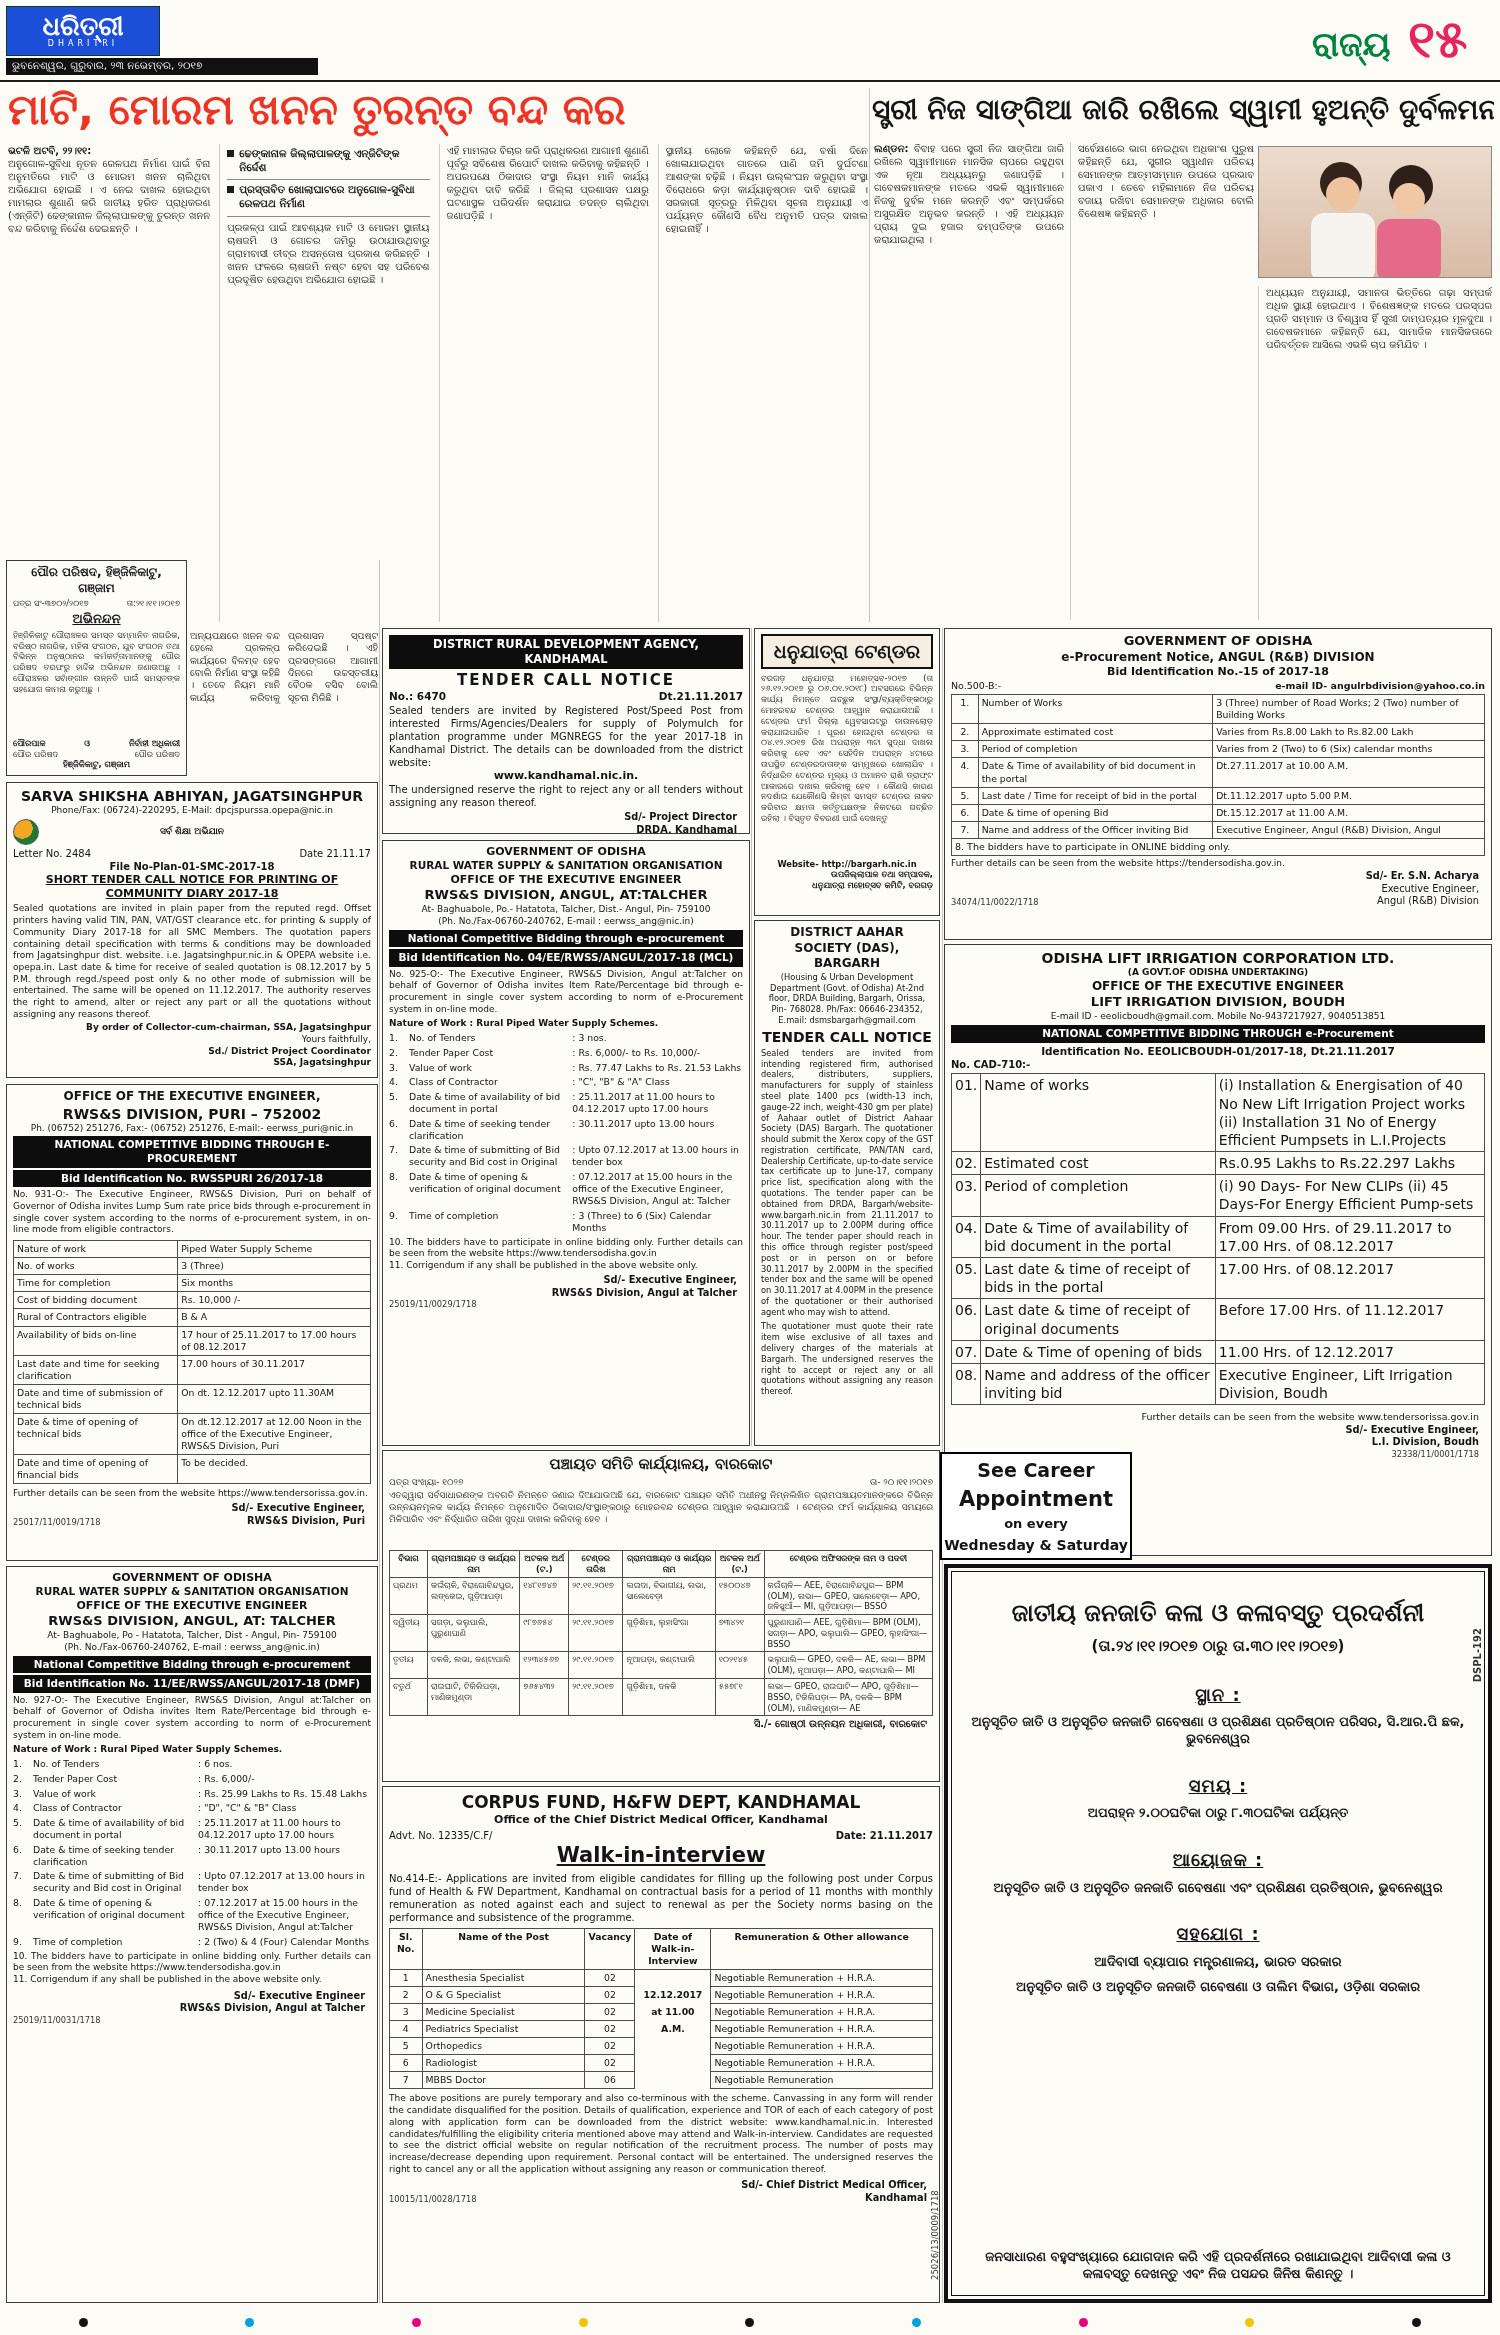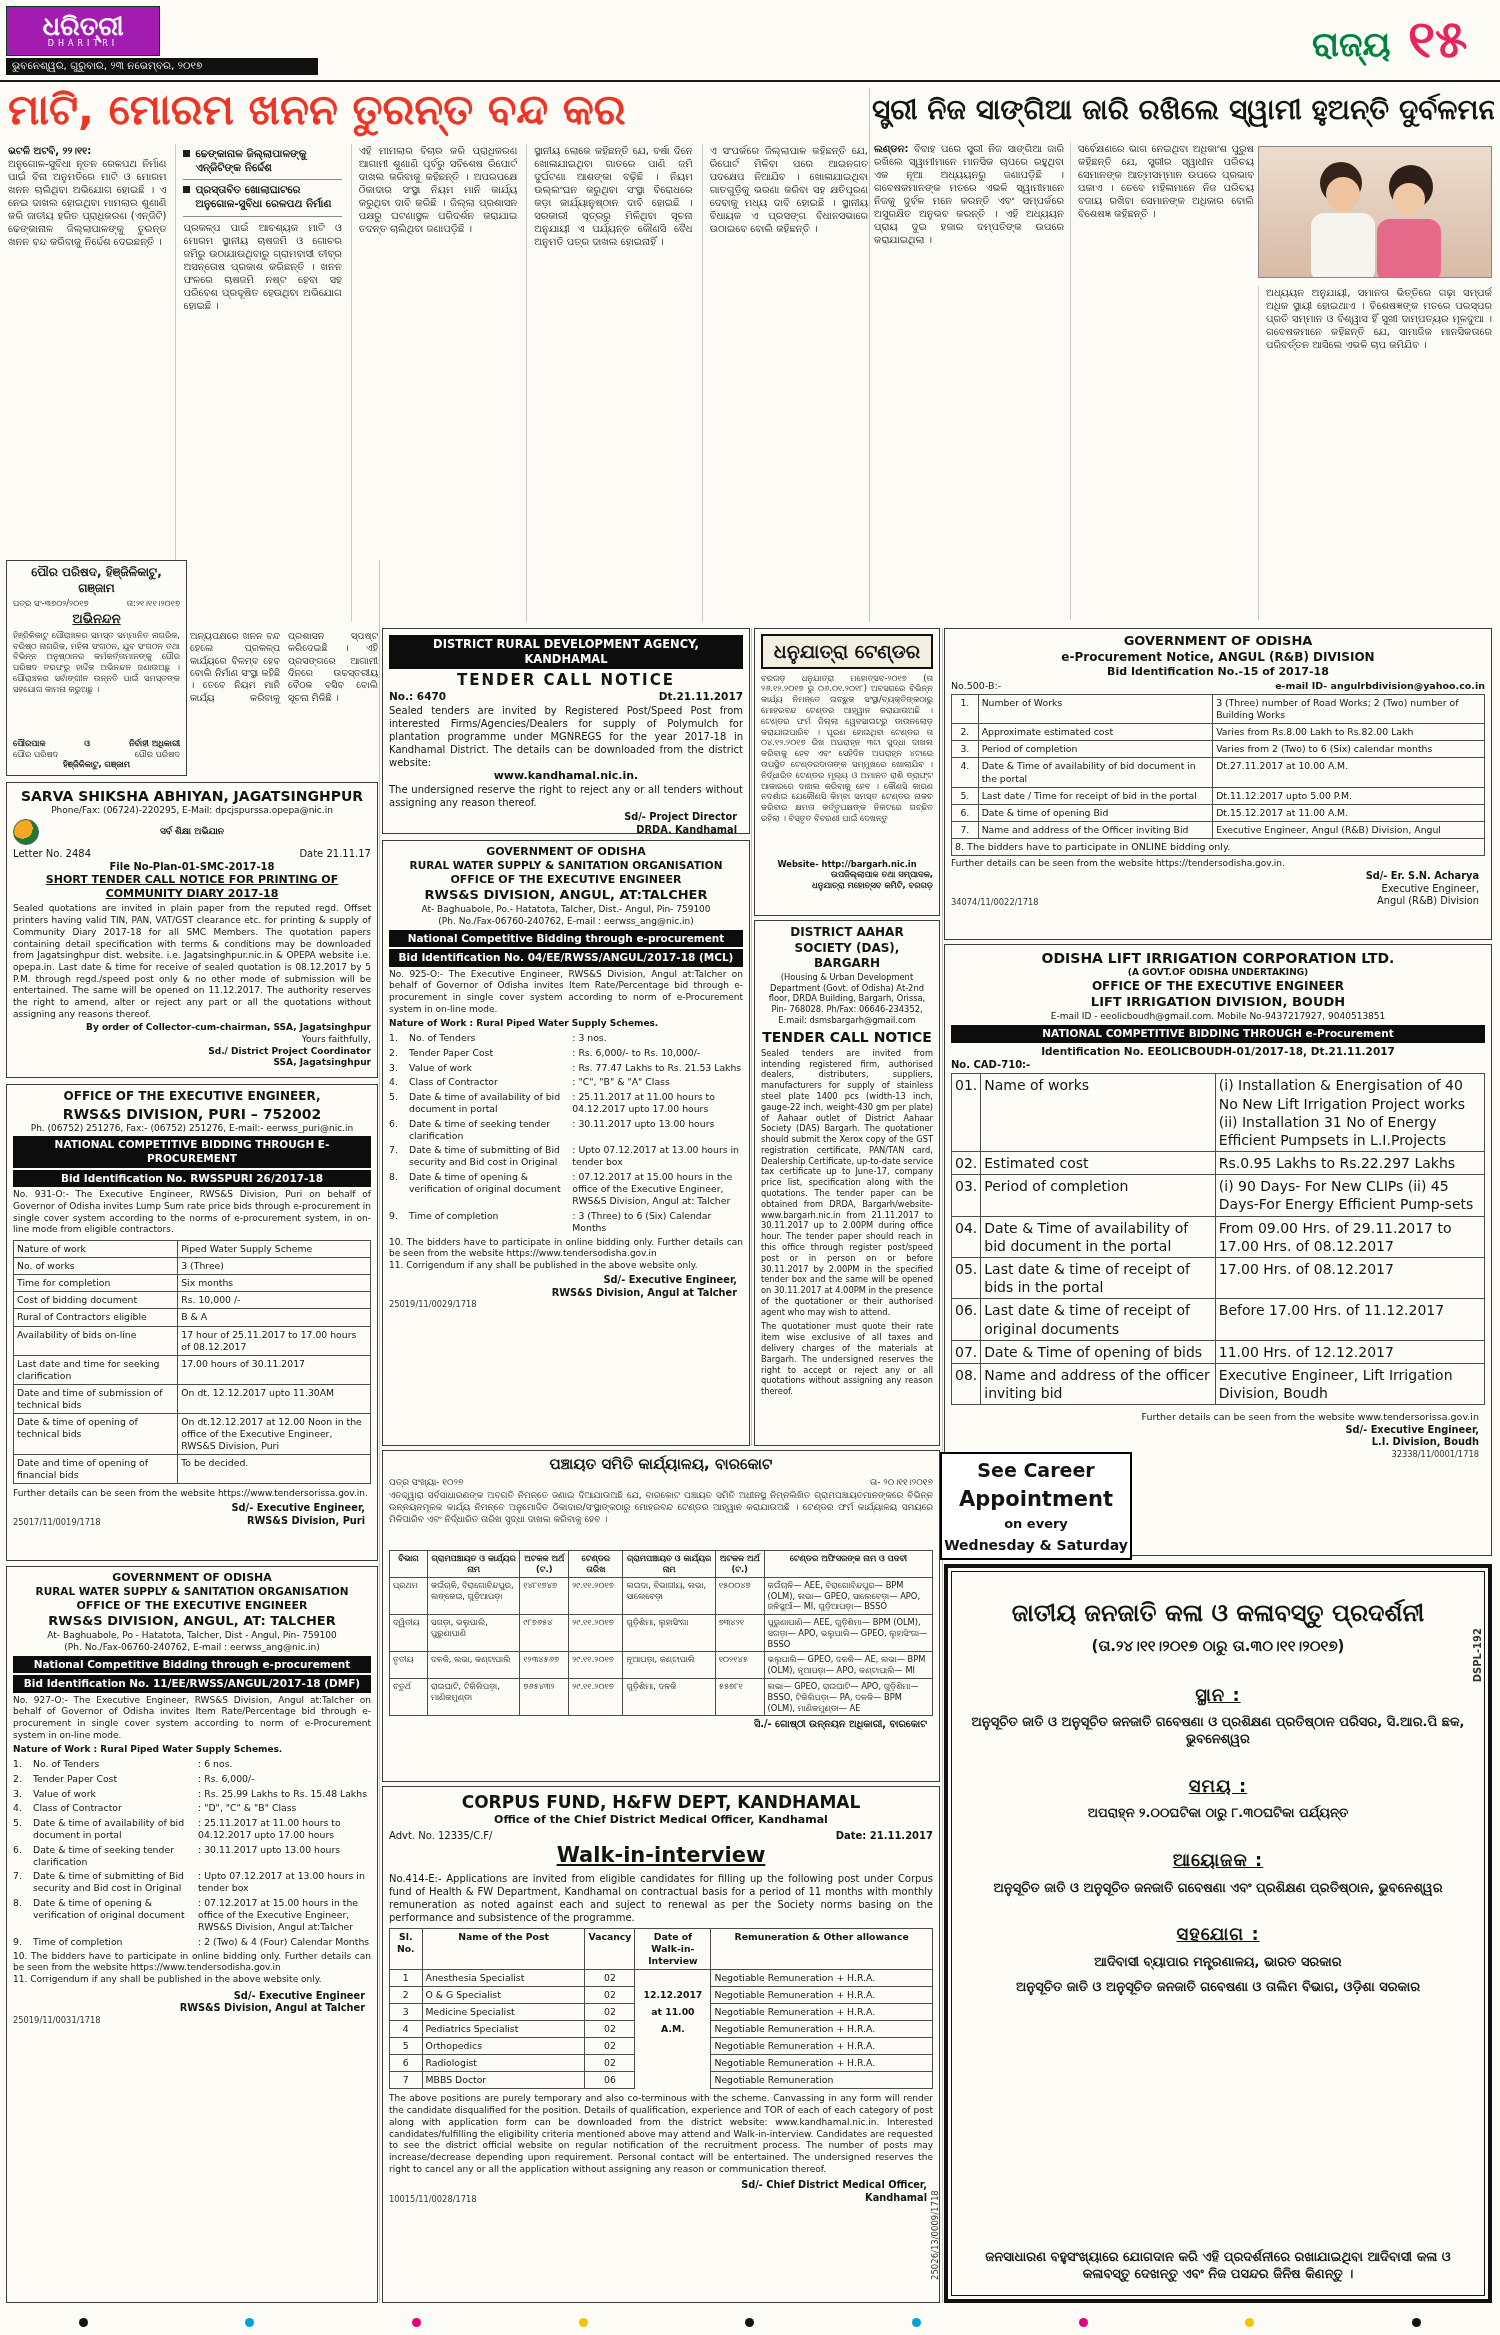--- a/index.html
+++ b/index.html
@@ -8,21 +8,21 @@
   .abs{position:absolute}
   .box{position:absolute;border:1px solid #3c3c3c;background:#fdfcf7;overflow:hidden;padding:4px 6px}
   .b{font-weight:700}.c{text-align:center}.r{text-align:right}.j{text-align:justify}
   .f8{font-size:8.3px}.f9{font-size:9px}.f95{font-size:9.5px}.f10{font-size:10px}.f105{font-size:10.5px}
   .f11{font-size:11px}.f12{font-size:12px}.f13{font-size:13px}.f14{font-size:14px}.f15{font-size:15px}
   .f17{font-size:17px}.f19{font-size:19px}.f21{font-size:21px}.f24{font-size:24px}
   .bar{background:#0d0d0d;color:#fff;font-weight:700;text-align:center;font-size:10.5px;padding:2px 2px;line-height:1.25;margin:2px 0}
   .row{display:flex;justify-content:space-between;align-items:baseline}
   .mt2{margin-top:2px}.mt4{margin-top:4px}.mt6{margin-top:6px}.mt8{margin-top:8px}
   .page *{line-height:1.3}
-  .masthead{background:#a21caf;color:#fff;display:flex;flex-direction:column;align-items:center;justify-content:center;border:1px solid #063d20}
+  .masthead{background:#1d4ed8;color:#fff;display:flex;flex-direction:column;align-items:center;justify-content:center;border:1px solid #063d20}
   .datebar{background:#111;color:#fff;font-size:10.5px;padding:1px 6px;white-space:nowrap;overflow:hidden}
   .rule{background:#1d1d1d}
   .vrule{background:#c3c3c3}
   .lead-headline{font-weight:700;color:#ee3424;font-size:42px;line-height:1.05;white-space:nowrap;overflow:hidden}
   .cols{display:flex;gap:9px}
   .col{flex:1;overflow:hidden;font-size:10px;text-align:justify}
   .bullet{display:flex;gap:5px;font-size:10.5px;font-weight:700;padding:3px 0 5px;border-bottom:1px solid #8a8a8a;text-align:left}
   .sq{width:7px;height:7px;background:#1d1d1d;margin-top:3px;flex:none}
   .twocol{column-count:2;column-gap:8px;font-size:9.5px;text-align:justify;overflow:hidden}
   table.tb{width:100%;border-collapse:collapse;font-size:9.3px}
@@ -84,21 +84,20 @@
         </div>
           <div class="bullet">
           <span class="sq"></span>
           <span>ପ୍ରସ୍ତାବିତ ଖୋଲାଘାଟରେ ଅନୁଗୋଳ-ସୁବିଧା ରେଳପଥ ନିର୍ମାଣ</span>
         </div>
         </div>
       <div class="j mt4">ପ୍ରକଳ୍ପ ପାଇଁ ଆବଶ୍ୟକ ମାଟି ଓ ମୋରମ ସ୍ଥାନୀୟ ଚାଷଜମି ଓ ଗୋଚର ଜମିରୁ ଉଠାଯାଉଥିବାରୁ ଗ୍ରାମବାସୀ ତୀବ୍ର ଅସନ୍ତୋଷ ପ୍ରକାଶ କରିଛନ୍ତି । ଖନନ ଫଳରେ ଚାଷଜମି ନଷ୍ଟ ହେବା ସହ ପରିବେଶ ପ୍ରଦୂଷିତ ହେଉଥିବା ଅଭିଯୋଗ ହୋଇଛି ।</div>
     </div>
     <div class="col" style="border-left:1px solid #ccc;padding-left:7px">ଏହି ମାମଲାର ବିଚାର କରି ପ୍ରାଧିକରଣ ଆଗାମୀ ଶୁଣାଣି ପୂର୍ବରୁ ସବିଶେଷ ରିପୋର୍ଟ ଦାଖଲ କରିବାକୁ କହିଛନ୍ତି । ଅପରପକ୍ଷେ ଠିକାଦାର ସଂସ୍ଥା ନିୟମ ମାନି କାର୍ଯ୍ୟ କରୁଥିବା ଦାବି କରିଛି । ଜିଲ୍ଲା ପ୍ରଶାସନ ପକ୍ଷରୁ ଘଟଣାସ୍ଥଳ ପରିଦର୍ଶନ କରାଯାଇ ତଦନ୍ତ ଚାଲିଥିବା ଜଣାପଡ଼ିଛି ।</div>
     <div class="col" style="border-left:1px solid #ccc;padding-left:7px">ସ୍ଥାନୀୟ ଲୋକେ କହିଛନ୍ତି ଯେ, ବର୍ଷା ଦିନେ ଖୋଳାଯାଇଥିବା ଗାତରେ ପାଣି ଜମି ଦୁର୍ଘଟଣା ଆଶଙ୍କା ବଢ଼ିଛି । ନିୟମ ଉଲ୍ଲଂଘନ କରୁଥିବା ସଂସ୍ଥା ବିରୋଧରେ କଡ଼ା କାର୍ଯ୍ୟାନୁଷ୍ଠାନ ଦାବି ହୋଇଛି । ସରକାରୀ ସୂତ୍ରରୁ ମିଳିଥିବା ସୂଚନା ଅନୁଯାୟୀ ଏ ପର୍ଯ୍ୟନ୍ତ କୌଣସି ବୈଧ ଅନୁମତି ପତ୍ର ଦାଖଲ ହୋଇନାହିଁ ।</div>
-    <div class="col" style="border-left:1px solid #ccc;padding-left:7px">ଏ ସଂପର୍କରେ ଜିଲ୍ଲାପାଳ କହିଛନ୍ତି ଯେ, ରିପୋର୍ଟ ମିଳିବା ପରେ ଆଇନଗତ ପଦକ୍ଷେପ ନିଆଯିବ । ଖୋଳାଯାଇଥିବା ଗାତଗୁଡ଼ିକୁ ଭରଣା କରିବା ସହ କ୍ଷତିପୂରଣ ଦେବାକୁ ମଧ୍ୟ ଦାବି ହୋଇଛି । ସ୍ଥାନୀୟ ବିଧାୟକ ଏ ପ୍ରସଙ୍ଗ ବିଧାନସଭାରେ ଉଠାଇବେ ବୋଲି କହିଛନ୍ତି ।</div>
   </div>
   <div class="abs twocol" style="left:190px;top:630px;width:188px;height:146px">ଅନ୍ୟପକ୍ଷରେ ଖନନ ବନ୍ଦ ହେଲେ ପ୍ରକଳ୍ପ କାର୍ଯ୍ୟରେ ବିଳମ୍ବ ହେବ ବୋଲି ନିର୍ମାଣ ସଂସ୍ଥା କହିଛି । ତେବେ ନିୟମ ମାନି କାର୍ଯ୍ୟ କରିବାକୁ ପ୍ରଶାସନ ସ୍ପଷ୍ଟ କରିଦେଇଛି । ଏହି ପ୍ରସଙ୍ଗରେ ଆଗାମୀ ଦିନରେ ଉଚ୍ଚସ୍ତରୀୟ ବୈଠକ ବସିବ ବୋଲି ସୂଚନା ମିଳିଛି ।</div>
 
   <div class="abs vrule" style="left:869px;top:88px;width:1px;height:534px"></div>
   <div class="abs b c" style="left:872px;top:92px;width:622px;height:42px;font-size:28px;white-space:nowrap;overflow:hidden">ସ୍ତ୍ରୀ ନିଜ ସାଙ୍ଗିଆ ଜାରି ରଖିଲେ ସ୍ୱାମୀ ହୁଅନ୍ତି ଦୁର୍ବଳମନା</div>
   <div class="abs j f10" style="left:874px;top:142px;width:190px;height:478px;overflow:hidden">
     <span class="b">ଲଣ୍ଡନ:</span>
     <span>ବିବାହ ପରେ ସ୍ତ୍ରୀ ନିଜ ସାଙ୍ଗିଆ ଜାରି ରଖିଲେ ସ୍ୱାମୀମାନେ ମାନସିକ ଚାପରେ ରହୁଥିବା ଏକ ନୂଆ ଅଧ୍ୟୟନରୁ ଜଣାପଡ଼ିଛି । ଗବେଷକମାନଙ୍କ ମତରେ ଏଭଳି ସ୍ୱାମୀମାନେ ନିଜକୁ ଦୁର୍ବଳ ମନେ କରନ୍ତି ଏବଂ ସମ୍ପର୍କରେ ଅସୁରକ୍ଷିତ ଅନୁଭବ କରନ୍ତି । ଏହି ଅଧ୍ୟୟନ ପ୍ରାୟ ଦୁଇ ହଜାର ଦମ୍ପତିଙ୍କ ଉପରେ କରାଯାଇଥିଲା ।</span>
   </div>
   <div class="abs j f10" style="left:1070px;top:142px;width:184px;height:478px;border-left:1px solid #ccc;padding-left:7px;overflow:hidden">ସର୍ବେକ୍ଷଣରେ ଭାଗ ନେଇଥିବା ଅଧିକାଂଶ ପୁରୁଷ କହିଛନ୍ତି ଯେ, ସ୍ତ୍ରୀର ସ୍ୱାଧୀନ ପରିଚୟ ସେମାନଙ୍କ ଆତ୍ମସମ୍ମାନ ଉପରେ ପ୍ରଭାବ ପକାଏ । ତେବେ ମହିଳାମାନେ ନିଜ ପରିଚୟ ବଜାୟ ରଖିବା ସେମାନଙ୍କ ଅଧିକାର ବୋଲି ବିଶେଷଜ୍ଞ କହିଛନ୍ତି ।</div>

